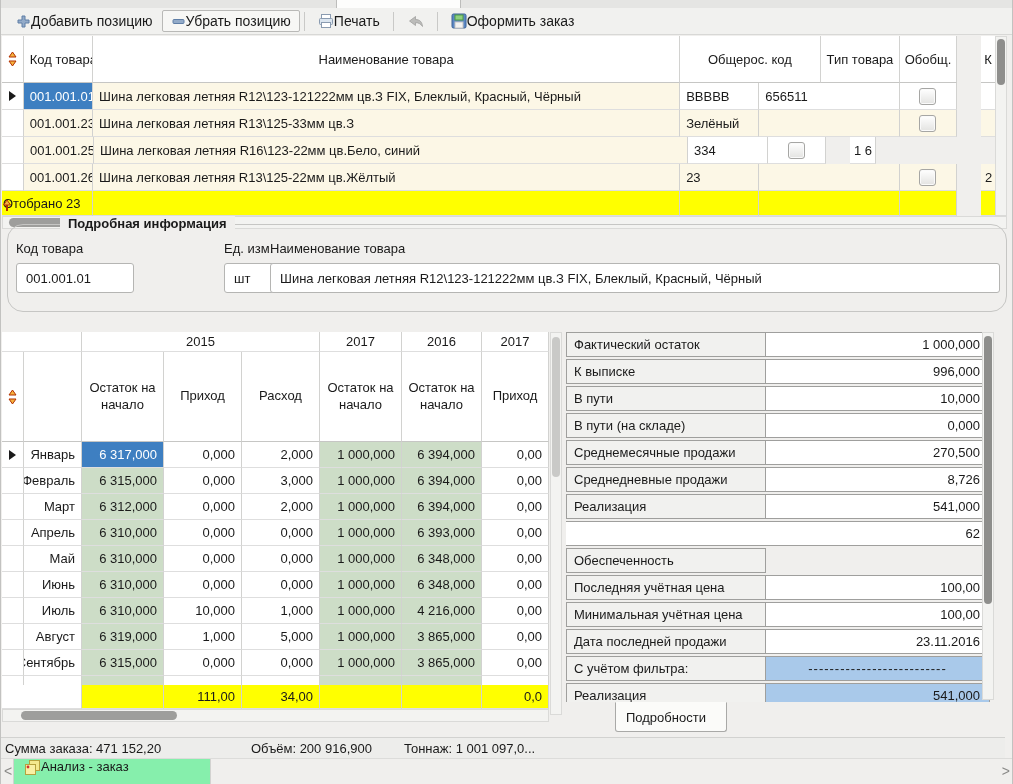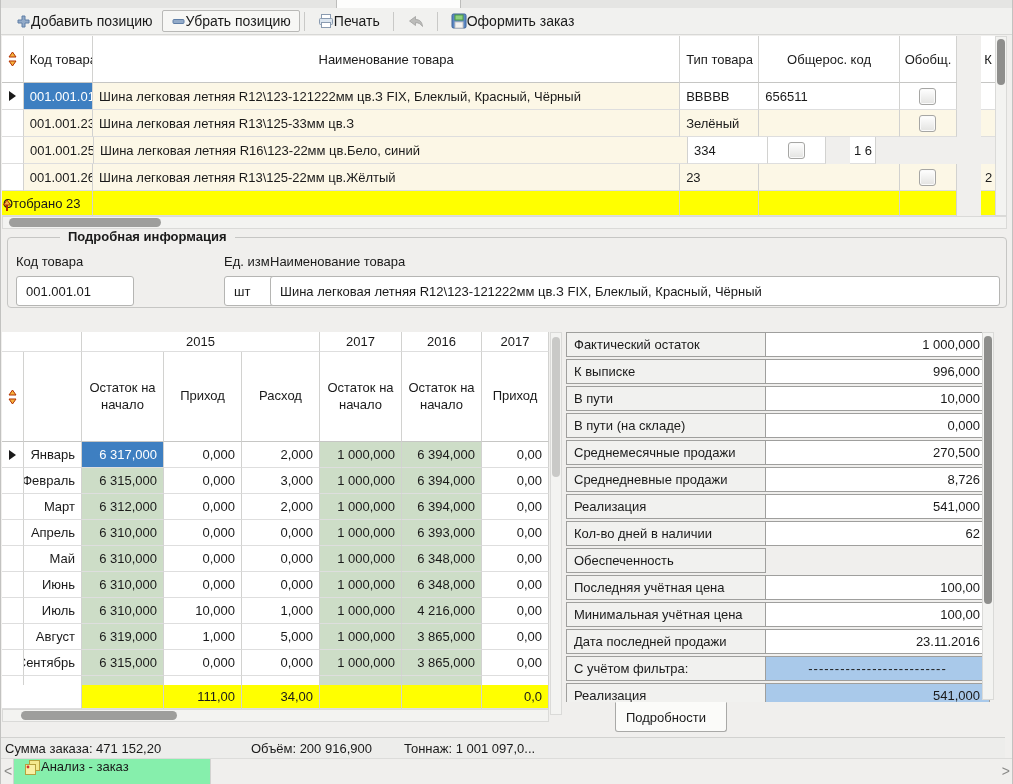--- a/index.html
+++ b/index.html
@@ -41,21 +41,21 @@
   .pg-footer{display:flex;height:25px;}
   .pg-footer .cell{background:var(--c-yellow,#ffff00);}
   .f0{width:92px;text-indent:-5px;}
   .hscroll{position:relative;height:13px;background:#f3f3f1;border:1px solid #dadad8;box-sizing:border-box;}
   .hscroll .thumb{position:absolute;top:1px;bottom:1px;border-radius:6px;background:#9e9e9c;}
   .vscroll{position:absolute;width:12px;background:#f3f3f1;border:1px solid #dadad8;box-sizing:border-box;}
   .vscroll .thumb{position:absolute;left:1px;right:1px;border-radius:6px;background:#8e8e8c;}
   .pg-vscroll{right:0;top:0;height:180px;}
   .anchor-icon{position:absolute;left:1px;bottom:14px;}
   
-  .details{position:absolute;left:6px;top:237px;width:1000px;height:71px;border:1px solid #c6c6c4;border-radius:4px;box-sizing:border-box;}
+  .details{position:absolute;left:6px;top:224px;width:1000px;height:88px;border:1px solid #c6c6c4;border-radius:16px;box-sizing:border-box;}
   .legend{position:absolute;top:-9px;left:52px;background:#f0efed;padding:0 8px;font-weight:bold;}
   .flabel{position:absolute;top:16px;}
   .field{position:absolute;top:38px;height:30px;border:1px solid #b5b5b3;border-radius:3px;background:#fff;
          font-family:"Liberation Sans","DejaVu Sans",sans-serif;font-size:13px;padding:0 9px;box-sizing:border-box;color:#1a1a1a;}
   
   .monthly-grid{position:absolute;left:1px;top:332px;width:560px;}
   .mg-years,.mg-sub{display:flex;}
   .mg-years{height:20px;}
   .mg-sub{height:90px;}
   .mg-years .cell,.mg-sub .cell{background:#fff;justify-content:center;text-align:center;}
@@ -155,22 +155,22 @@
       <div class="cell c-marker">
         <span class="icon">
             <svg width="9" height="16">
               <path d="M4.5 1 L8 6 H1 z" fill="#f5b23e" stroke="#b23000"></path>
               <path d="M4.5 15 L1 10 H8 z" fill="#f5b23e" stroke="#b23000"></path>
             </svg>
           </span>
       </div>
       <div class="cell c-code hl-left">Код товара</div>
       <div class="cell c-name">Наименование товара</div>
+      <div class="cell c-nat">Общерос. код</div>
       <div class="cell c-type hl-left">Тип товара</div>
-      <div class="cell c-nat">Общерос. код</div>
       <div class="cell c-check">Обобщ.</div>
       <div class="cell c-clip hl-left">К в</div>
     </div>
     <div id="product-rows">
         <div class="grid-row">
           <div class="cell c-marker wh">
             <span class="tri"></span>
           </div>
           <div class="cell c-code sel">001.001.01</div>
           <div class="cell c-name">Шина легковая летняя R12\123-121222мм цв.З FIX, Блеклый, Красный, Чёрный</div>
@@ -414,21 +414,20 @@
         </div>
         <div class="info-row">
           <div class="info-label">Среднедневные продажи</div>
           <div class="info-value">8,726</div>
         </div>
         <div class="info-row">
           <div class="info-label">Реализация</div>
           <div class="info-value">541,000</div>
         </div>
         <div class="info-row">
-          <div class="info-label">Кол-во дней в наличии</div>
           <div class="info-value">62</div>
         </div>
         <div class="info-row">
           <div class="info-label">Обеспеченность</div>
         </div>
         <div class="info-row">
           <div class="info-label">Последняя учётная цена</div>
           <div class="info-value">100,00</div>
         </div>
         <div class="info-row">

